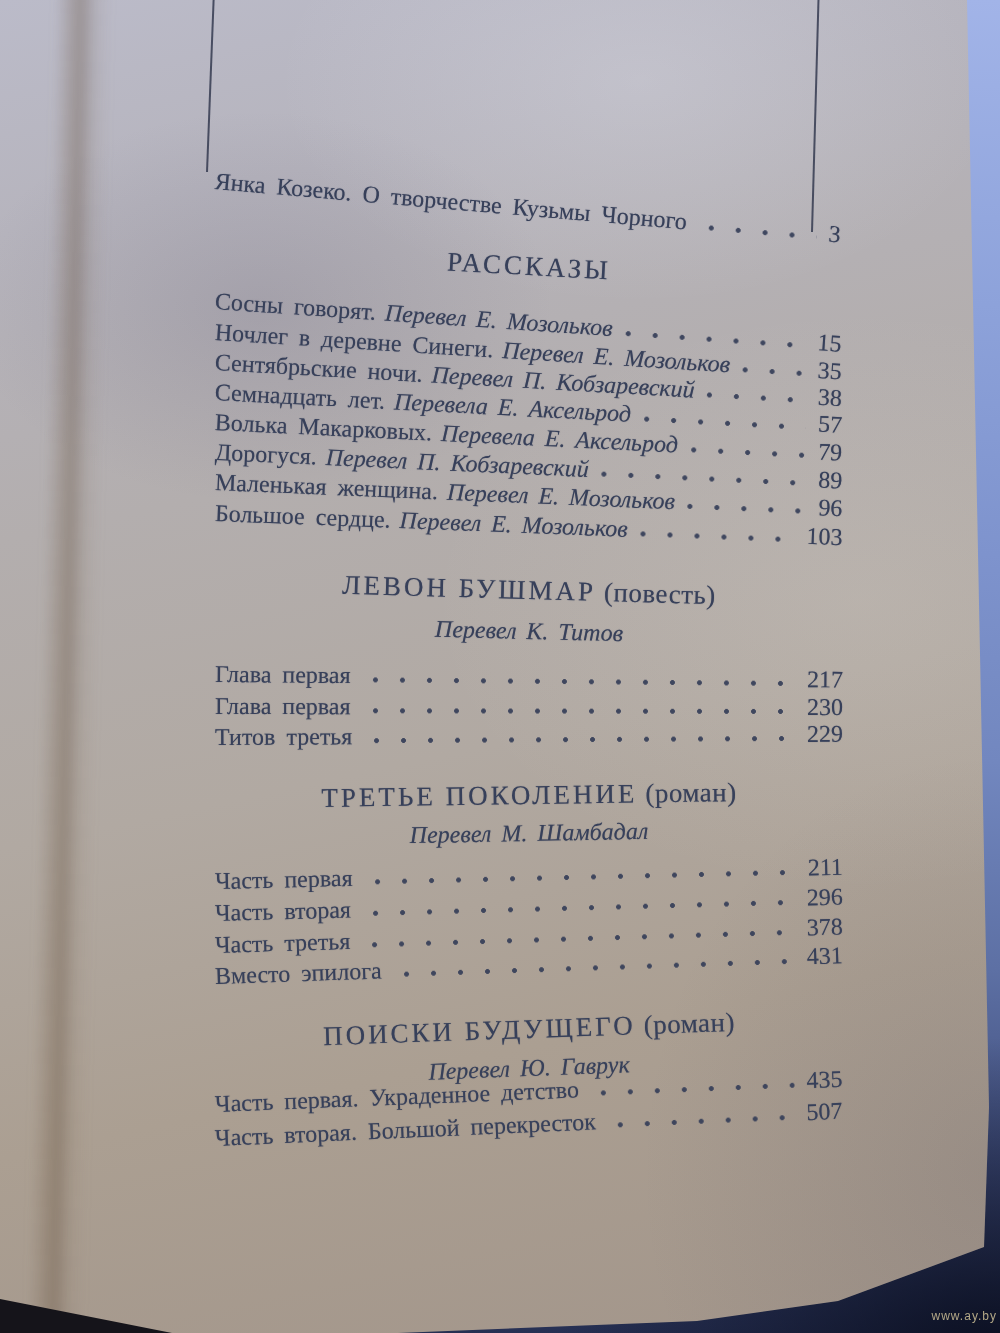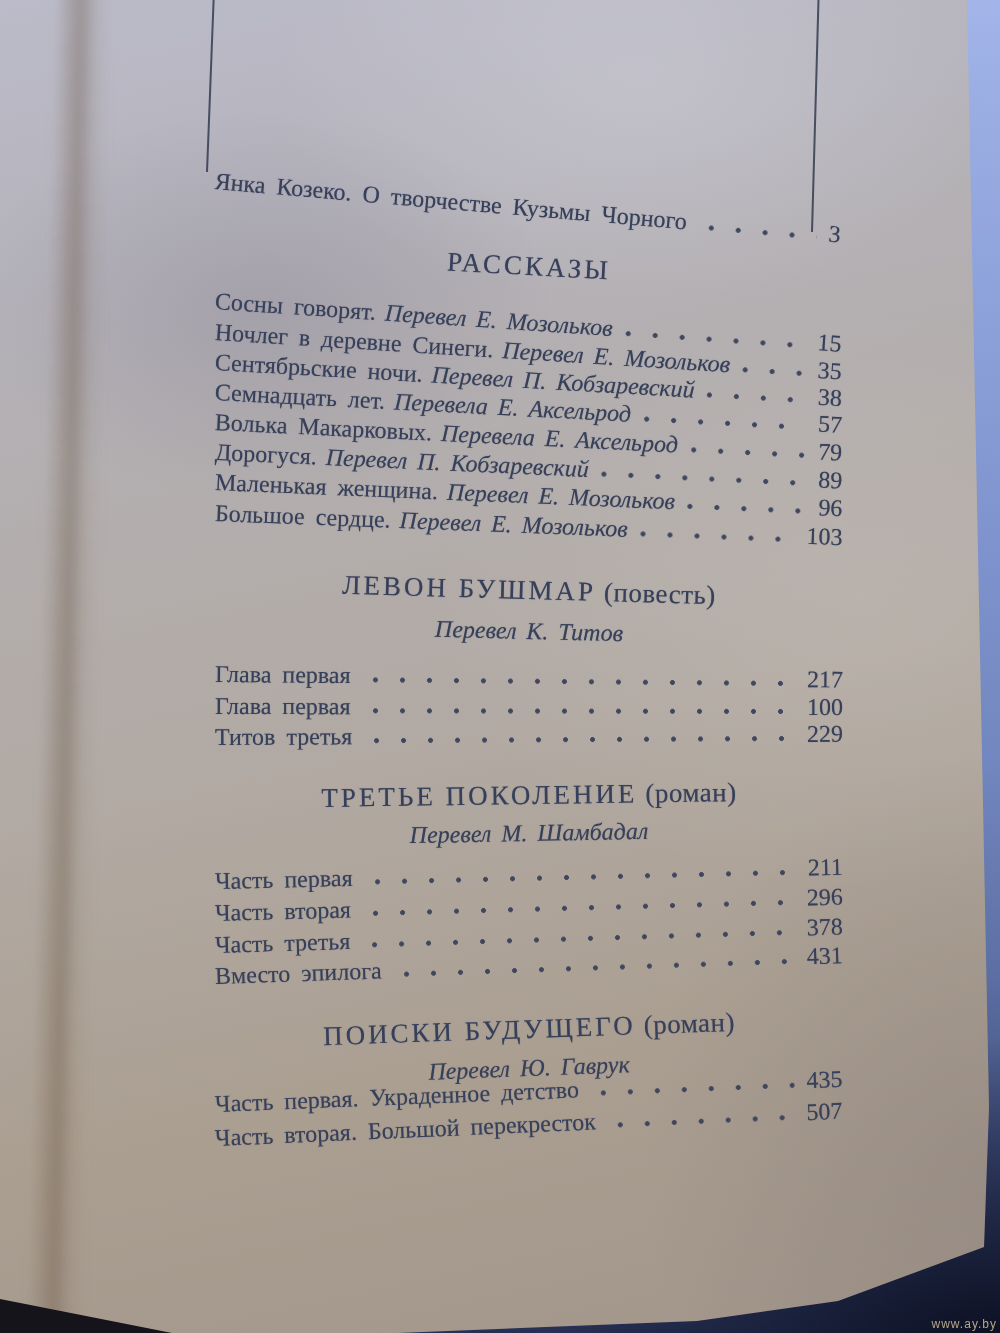--- a/index.html
+++ b/index.html
@@ -65,21 +65,21 @@
     position:absolute;left:215px;width:628px;text-align:center;
     font-style:italic;font-size:24px;line-height:30px;word-spacing:4px;white-space:nowrap;
     transform:rotate(var(--tilt));
   }
   
   .cover-corner{
     position:absolute;left:0;bottom:0;width:172px;height:34px;background:#15141a;
     clip-path:polygon(0 0,100% 100%,0 100%);
   }
   .watermark{
-    position:absolute;right:3px;bottom:2px;
+    position:absolute;right:3px;bottom:10px;
     font:12px "Liberation Sans","DejaVu Sans",sans-serif;
     color:rgba(219,204,158,0.8);letter-spacing:1px;
   }
 </style>
 </head>
 <body>
 
 <div class="photo">
   <div class="cloth"></div>
 
@@ -155,21 +155,21 @@
       <div class="tline" style="top:616px;--tilt:1.3deg">Перевел К. Титов</div>
 
       <div class="row" style="top:659px;--tilt:0.5deg">
         <span class="tt">Глава первая</span>
         <span class="dots"></span>
         <span class="pg">217</span>
       </div>
       <div class="row" style="top:691px;--tilt:0.1deg">
         <span class="tt">Глава первая</span>
         <span class="dots"></span>
-        <span class="pg">100</span>
+        <span class="pg">230</span>
       </div>
       <div class="row" style="top:722px;--tilt:-0.3deg">
         <span class="tt">Титов третья</span>
         <span class="dots"></span>
         <span class="pg">229</span>
       </div>
 
       <div class="heading" style="top:779px;--tilt:-0.8deg">
         <span>ТРЕТЬЕ ПОКОЛЕНИЕ</span><span class="note">(роман)</span>
       </div>

